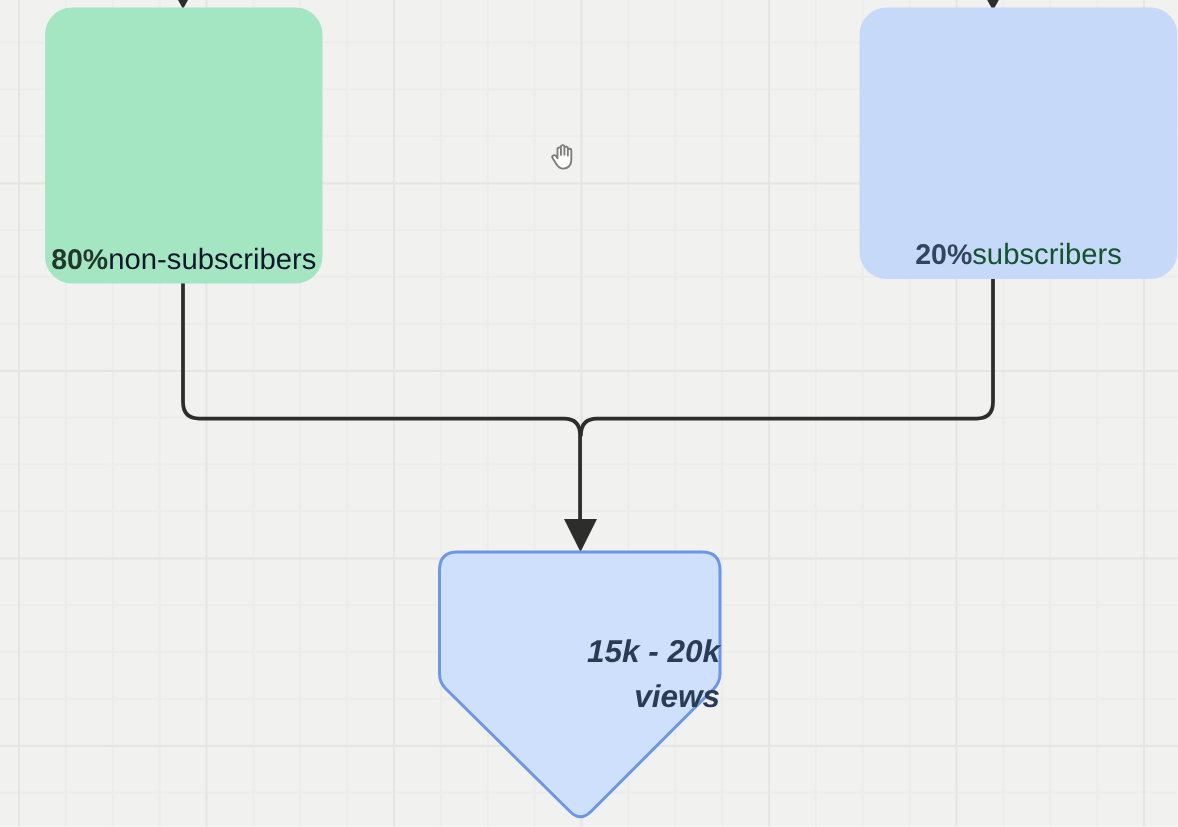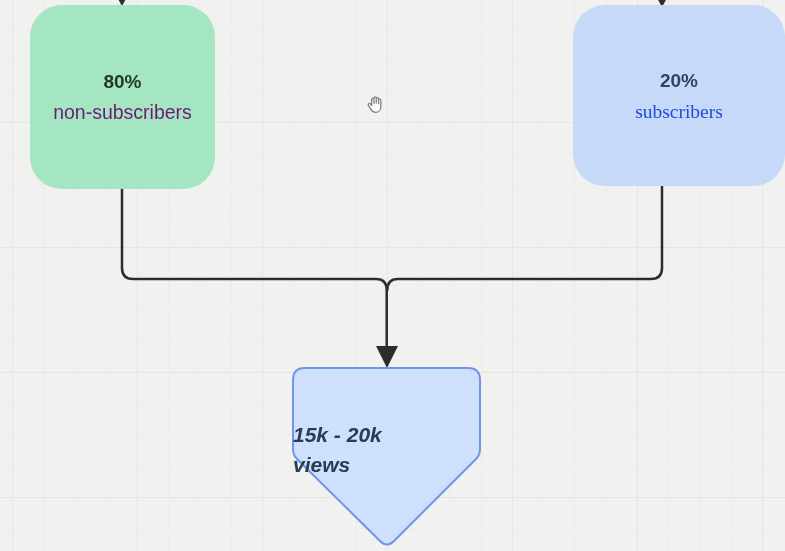--- a/index.html
+++ b/index.html
@@ -18,38 +18,38 @@
     background-size: 125px 125px, 125px 125px, 31.25px 31.25px, 31.25px 31.25px;
     background-position: 12px 0, 0 123px, 12px 0, 0 29px;
   }
   .layer {
     position: absolute;
     left: 0; top: 0;
     width: 785px; height: 551px;
   }
   .node {
     position: absolute;
-    border-radius: 32px;
+    border-radius: 18px;
     display: flex;
-    flex-direction: column;
-    align-items: center;
+    flex-direction: row;
+    align-items: flex-end;
     justify-content: center;
     text-align: center;
   }
   .node .pct { font-weight: bold; font-size: 19px; line-height: 31px; }
   .node .lbl { font-size: 19.5px; line-height: 31px; }
   .node-green { left: 30px; top: 5px; width: 185px; height: 184px; }
   .node-blue  { left: 573px; top: 5px; width: 212px; height: 181px; }
   .pent-label {
     position: absolute;
     left: 293px; top: 368px;
     width: 187px; height: 180px;
     display: flex;
     flex-direction: column;
-    align-items: flex-start;
+    align-items: flex-end;
     justify-content: center;
     padding-bottom: 16px;
     box-sizing: border-box;
     text-align: center;
     font-weight: bold;
     font-style: italic;
     font-size: 21px;
     line-height: 30px;
     pointer-events: none;
   }
@@ -74,26 +74,26 @@
     <path d="M 662 186 L 662 268 Q 662 279 651 279 L 398 279 Q 387.3 279 387.3 290" fill="none" stroke-width="2.5" stroke-linecap="round" stroke="#2d2d2d"></path>
 
     <polygon points="387,368 376,346 398,346" fill="#2d2d2d"></polygon>
 
     <path d="M 305 368 L 468 368 Q 480 368 480 380 L 480 449 Q 480 455 476 459 L 394 541 Q 387 548 380 541 L 297 459 Q 293 455 293 449 L 293 380 Q 293 368 305 368 Z" stroke-width="2" fill="#cee0fb"></path>
     <path d="M 305 368 L 468 368 Q 480 368 480 380 L 480 449 Q 480 455 476 459 L 394 541 Q 387 548 380 541 L 297 459 Q 293 455 293 449 L 293 380 Q 293 368 305 368 Z" fill="none" stroke-width="2" stroke="#6e96e6"></path>
   </svg>
 
   <div class="node node-green" style="background-color: rgb(164, 230, 193);">
     <span class="pct" style="color: rgb(33, 56, 43);">80%</span>
-    <span class="lbl" style="color: #701a75;">non-subscribers</span>
+    <span class="lbl" style="color: #0f172a;">non-subscribers</span>
   </div>
 
   <div class="node node-blue" style="background-color: rgb(198, 217, 248);">
     <span class="pct" style="color: rgb(50, 68, 94);">20%</span>
-    <span class="lbl" style="color: #1d4ed8; font-family: Liberation Serif, serif;">subscribers</span>
+    <span class="lbl" style="color: #14532d;">subscribers</span>
   </div>
 
   <div class="pent-label" style="color: rgb(43, 58, 85);">
     <span>15k - 20k</span>
     <span>views</span>
   </div>
 
   <svg class="hand-cursor" viewBox="0 0 24 24" xmlns="http://www.w3.org/2000/svg">
     <path d="M8 12.5 V6.2 c0-.7.5-1.2 1.2-1.2 s1.2.5 1.2 1.2 V10.2 m0-5 V4.6 c0-.7.5-1.2 1.2-1.2 s1.2.5 1.2 1.2 V10 m0-4.4 c0-.7.5-1.2 1.2-1.2 s1.2.5 1.2 1.2 V10.6 m0-3.5 c0-.7.5-1.2 1.2-1.2 s1.2.5 1.2 1.2 v6.9 c0 3.3-2.3 5.7-5.5 5.7 -2.6 0-3.8-1.3-5.2-3.6 -.9-1.4-1.6-2.6-2.3-3.7 -.4-.6-.2-1.4.4-1.8 .7-.4 1.5-.2 2 .4 L8 12.5" stroke-width="1.3" stroke-linecap="round" stroke-linejoin="round" stroke="#7d7d7d" fill="#fdfdfd"></path>
   </svg>

